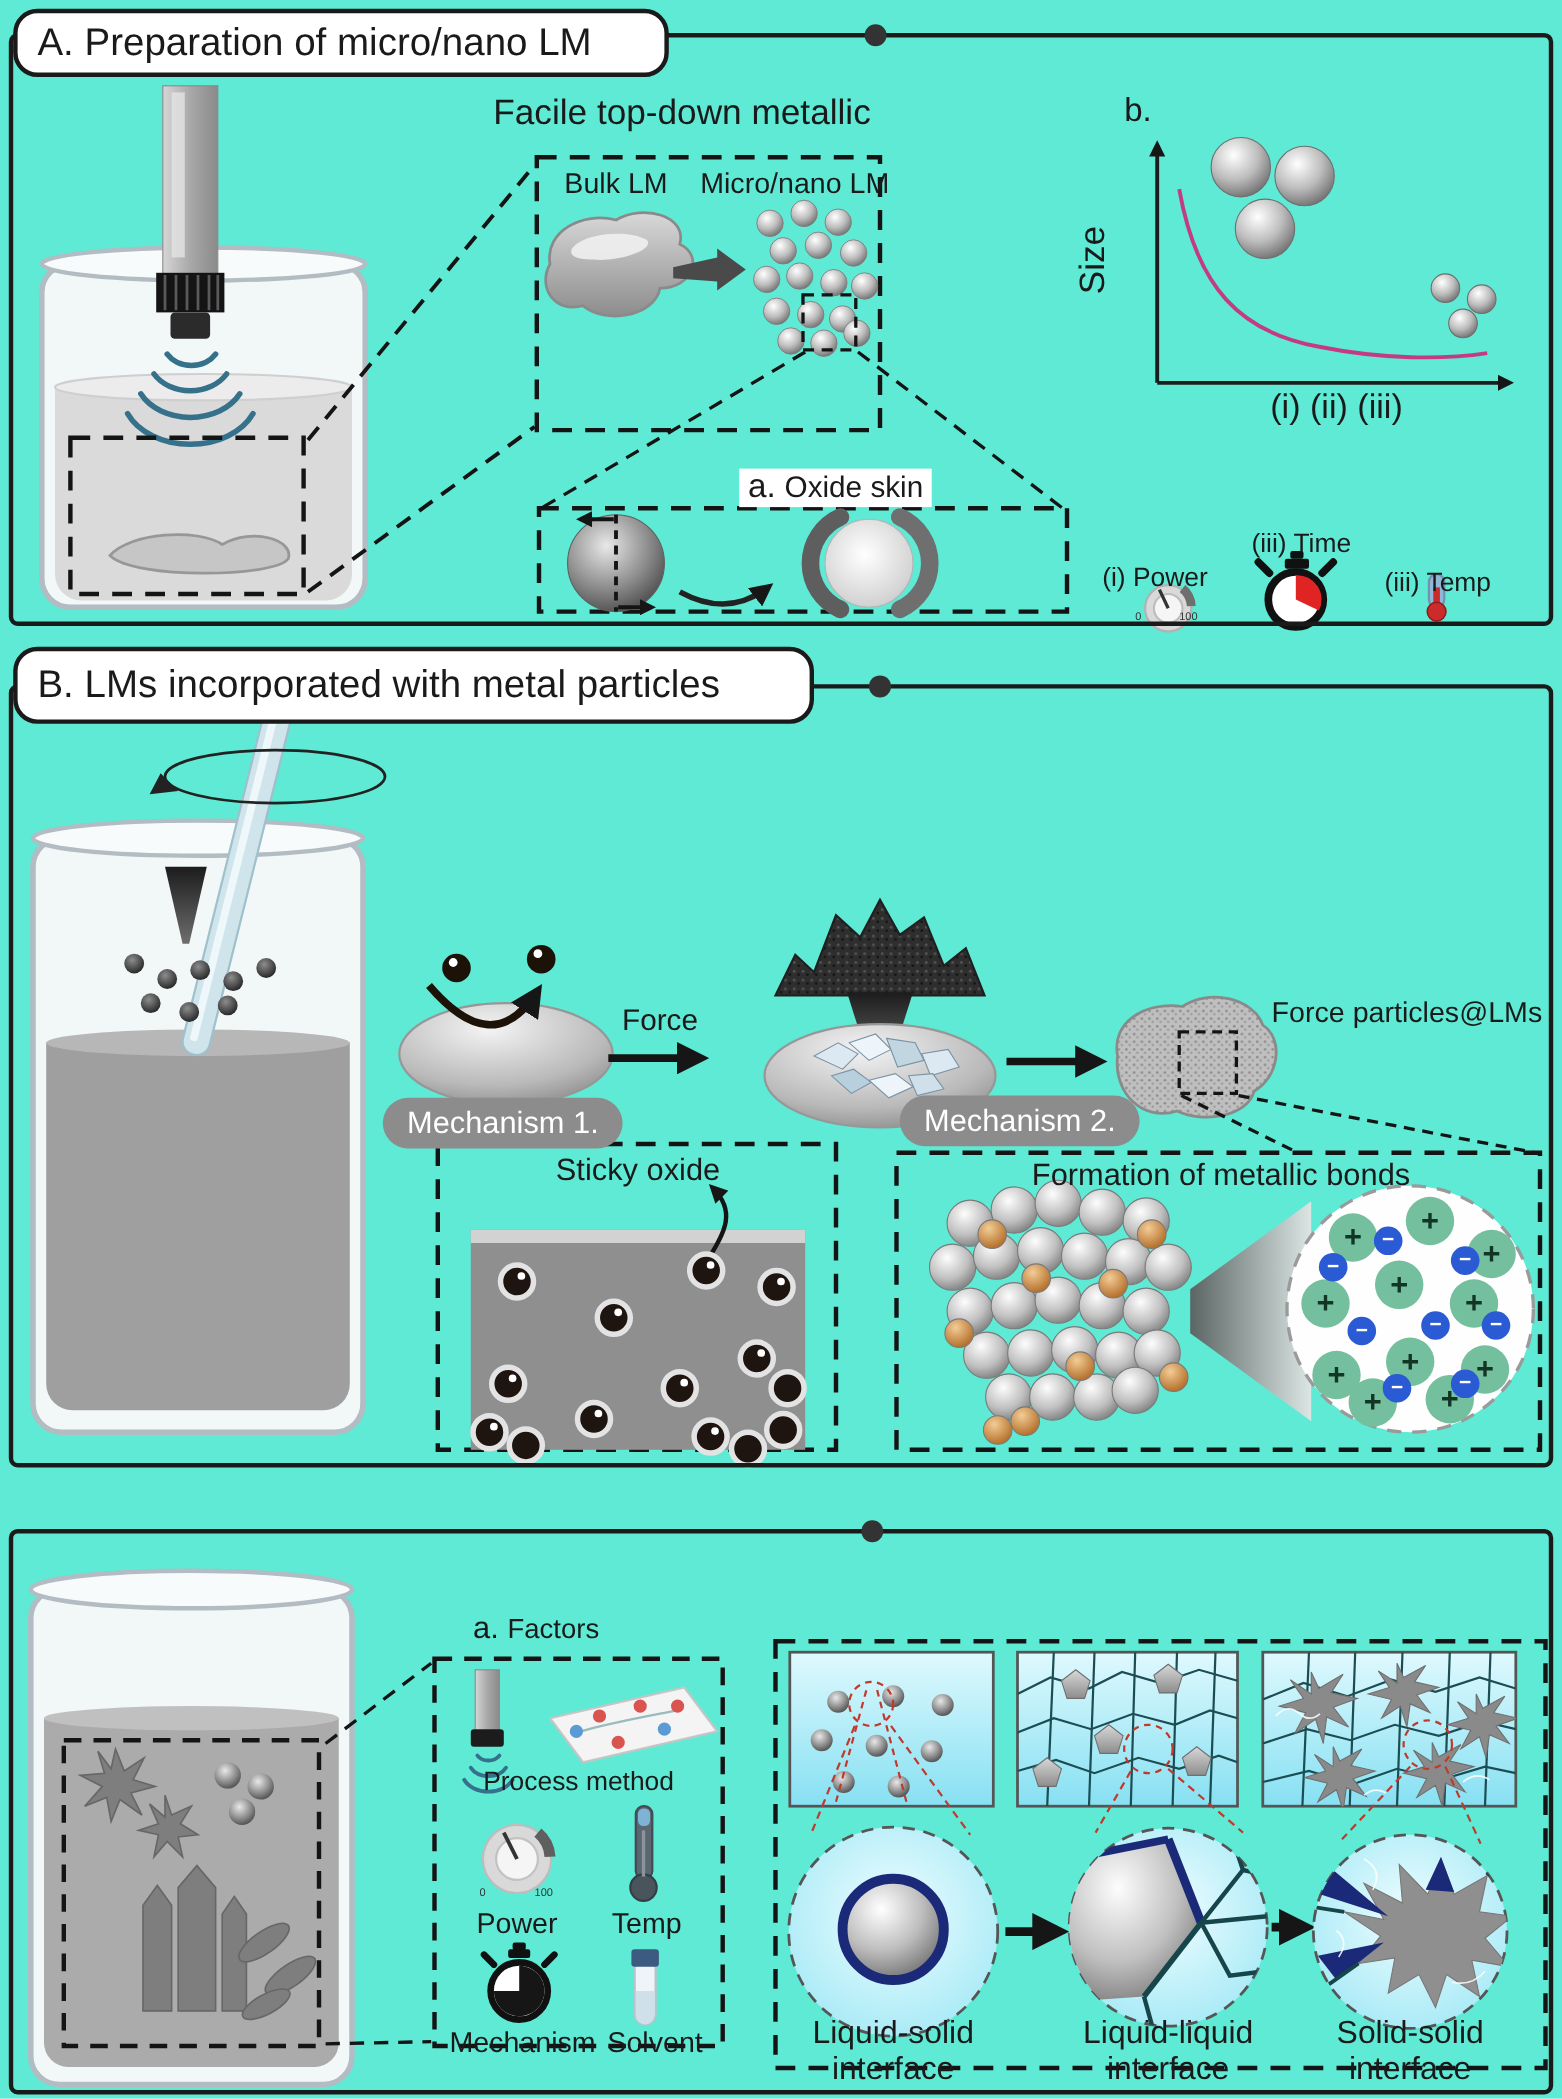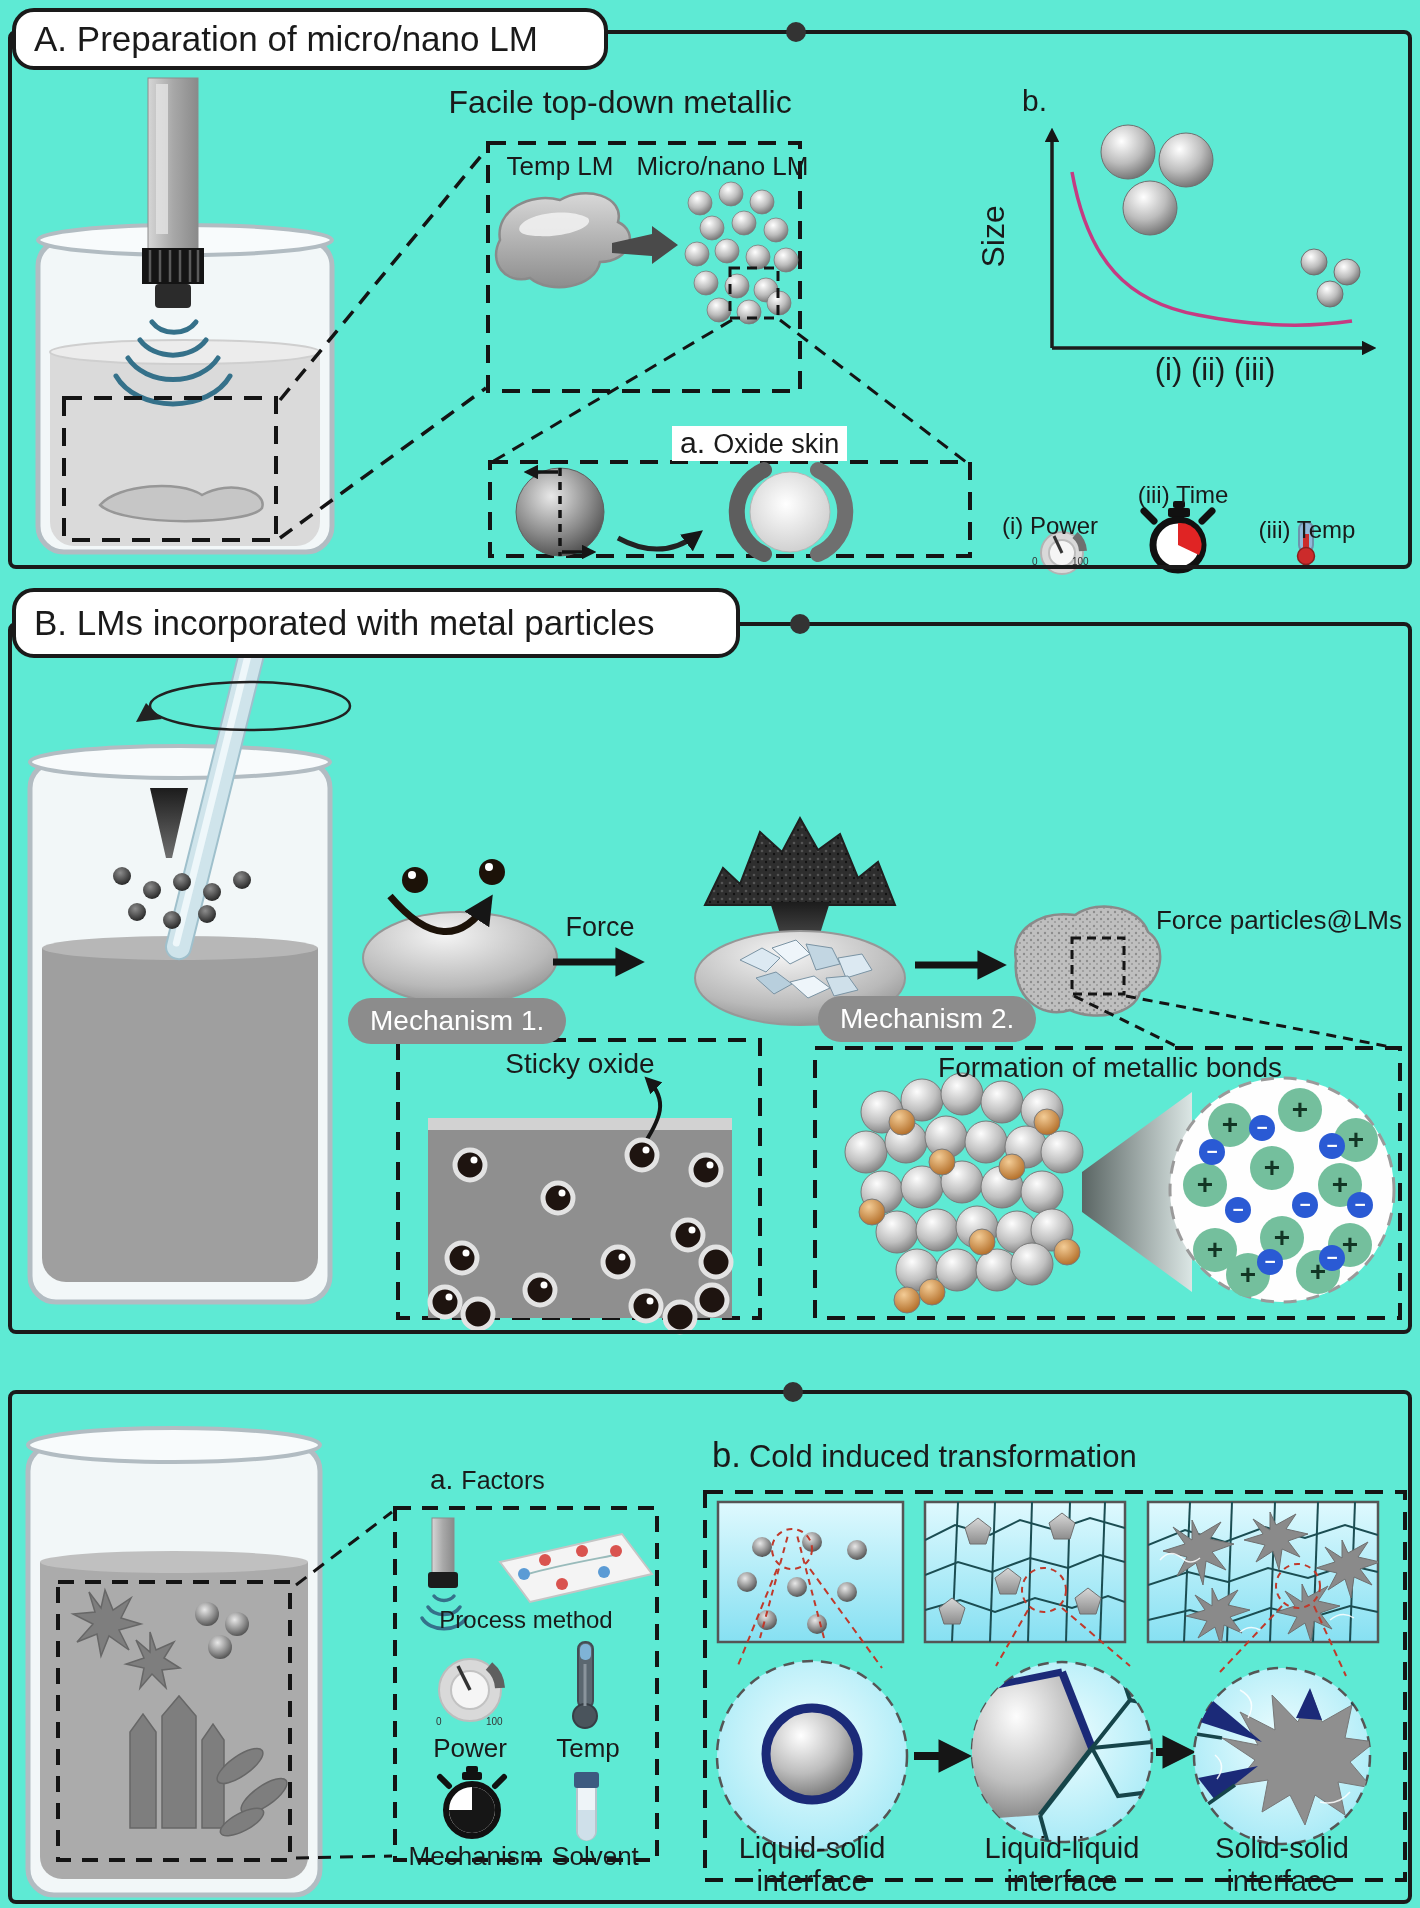--- a/index.html
+++ b/index.html
@@ -558,21 +558,21 @@
 <div class="dot" style="left:783px;top:1382px;"></div>
 
 <div class="capsule" style="left:12px;top:8px;width:570px;height:54px;">
   <span>A. Preparation of micro/nano LM</span>
 </div>
 <div class="capsule" style="left:12px;top:588px;width:702px;height:62px;">
   <span>B. LMs incorporated with metal particles</span>
 </div>
 
 <div class="lbl ctr" style="left:420px;top:84px;width:400px;font-size:32px;">Facile top-down metallic</div>
-<div class="lbl ctr" style="left:495px;top:152px;width:130px;font-size:26px;">Temp LM</div>
+<div class="lbl ctr" style="left:495px;top:152px;width:130px;font-size:26px;">Bulk LM</div>
 <div class="lbl ctr" style="left:635px;top:152px;width:175px;font-size:26px;">Micro/nano LM</div>
 <div class="lbl wbg" style="left:672px;top:426px;font-size:27px;">
   <span class="pfx">a.</span><span>Oxide skin</span>
 </div>
 <div class="lbl" style="left:1022px;top:84px;font-size:30px;">b.</div>
 <div class="lbl" style="left:962px;top:218px;font-size:32px;transform:rotate(-90deg);transform-origin:center;">Size</div>
 <div class="lbl ctr" style="left:1075px;top:352px;width:280px;font-size:31px;">(i) (ii) (iii)</div>
 <div class="lbl ctr" style="left:1108px;top:481px;width:150px;font-size:24px;">(iii) Time</div>
 <div class="lbl ctr" style="left:975px;top:512px;width:150px;font-size:24px;">(i) Power</div>
 <div class="lbl ctr" style="left:1232px;top:516px;width:150px;font-size:24px;">(iii) Temp</div>
@@ -581,23 +581,20 @@
 
 <div class="lbl ctr" style="left:540px;top:912px;width:120px;font-size:27px;">Force</div>
 <div class="lbl ctr" style="left:1148px;top:906px;width:262px;font-size:26px;">Force particles@LMs</div>
 <div class="badge" style="left:348px;top:998px;">Mechanism 1.</div>
 <div class="lbl ctr" style="left:430px;top:1048px;width:300px;font-size:28px;">Sticky oxide</div>
 <div class="badge" style="left:818px;top:996px;">Mechanism 2.</div>
 <div class="lbl ctr" style="left:870px;top:1052px;width:480px;font-size:28px;">Formation of metallic bonds</div>
 
 <div class="lbl" style="left:430px;top:1464px;font-size:25px;">
   <span class="pfx">a.</span><span>Factors</span>
-</div>
-<div class="lbl" style="left:712px;top:1436px;font-size:31px;">
-  <span class="pfx">b.</span><span>Cold induced transformation</span>
 </div>
 <div class="lbl ctr" style="left:398px;top:1606px;width:256px;font-size:24px;">Process method</div>
 <div class="lbl ctr" style="left:420px;top:1734px;width:100px;font-size:26px;">Power</div>
 <div class="lbl ctr" style="left:548px;top:1734px;width:80px;font-size:26px;">Temp</div>
 <div class="lbl ctr" style="left:405px;top:1842px;width:140px;font-size:26px;">Mechanism</div>
 <div class="lbl ctr" style="left:538px;top:1842px;width:115px;font-size:26px;">Solvent</div>
 <span class="tiny" style="left:436px;top:1716px;">0</span>
 <span class="tiny" style="left:486px;top:1716px;">100</span>
 <div class="lbl ctr" style="left:712px;top:1832px;width:200px;font-size:29px;white-space:pre-line;line-height:33px;">Liquid-solid
 interface</div>

